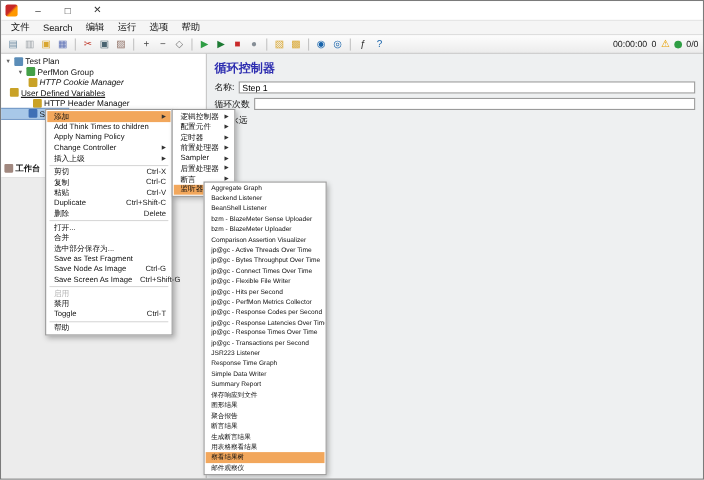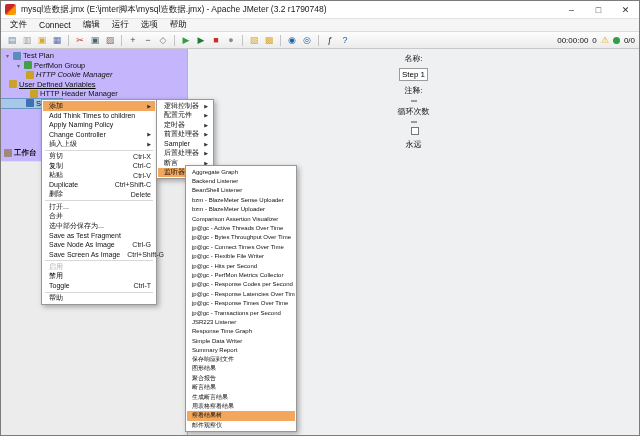--- a/index.html
+++ b/index.html
@@ -25,31 +25,31 @@
   .toolbar-icons { display:flex; align-items:center; gap:1px; }
   .tool-btn { width:14px; height:14px; display:flex; align-items:center; justify-content:center;
     font-size:9px; line-height:1; border-radius:2px; }
   .tool-sep { width:1px; height:11px; background:#c4c4c4; margin:0 3px; }
   .toolbar-right { margin-left:auto; display:flex; align-items:center; gap:4px; font-size:8px; color:#111;text-align:right; }
   .warn-glyph { color:var(--warning); font-size:9px; }
   .led { width:7px; height:7px; border-radius:50%; background:var(--led-green); }
   
   .main { position:absolute; top:48px; left:0; right:0; bottom:0; display:flex; }
   .tree-panel { width:187px; background:#ececec; border-right:1px solid #b5b5b5; }
-  .tree-content { background:#c4b5fd; padding:2px 0 3px 0; border-bottom:1px solid #e0e0e0; }
+  .tree-content { background:#ffffff; padding:2px 0 3px 0; border-bottom:1px solid #e0e0e0; }
   .tree-row { display:flex; align-items:center; height:9.5px; font-size:7.5px; gap:2px; width:max-content; padding-right:4px; }
   .tree-row.selected { background:var(--tree-selection); outline:1px solid #6b93c4; }
   .tree-handle { font-size:6px; color:#666; width:7px; text-align:center; }
   .tree-icon { width:8px; height:8px; border-radius:1px; flex:none; }
   .tree-label { white-space:nowrap; color:#111; }
   .tree-spacer { height:40px; }
   
   .right-panel { flex:1; background:#eef0f1; padding:4px 7px; overflow:hidden; }
   .panel-title { font-size:11px; font-weight:bold; color:var(--panel-title); margin:1px 0 5px 0; }
-  .field-row { display:flex; align-items:center; gap:4px; margin-bottom:4px;flex-direction:column; }
+  .field-row { display:flex; align-items:center; gap:4px; margin-bottom:4px; }
   .field-label { font-size:8px; color:#111; white-space:nowrap; }
   .text-input { flex:1; height:11px; background:#fff; border:1px solid #9b9b9b; font-size:8px; padding:0 2px; line-height:11px; white-space:nowrap; overflow:hidden; }
   .checkbox { width:8px; height:8px; background:#fff; border:1px solid #777; margin-left:2px; flex:none; }
   
   .menu { position:absolute; background:#ffffff; border:1px solid #989898; box-shadow:2px 2px 5px rgba(0,0,0,.3); padding:1px; }
   #context-menu { left:40px; top:98px; width:116px; z-index:10; }
   #add-submenu { left:155px; top:98px; width:58px; z-index:11; }
   #listener-submenu { left:184px; top:164px; width:112px; z-index:12; }
   .menu-row { display:flex; align-items:center; height:9.5px; padding:0 4px 0 6px; font-size:7px; color:#111; }
   .menu-row .m-label { white-space:nowrap; }
@@ -58,31 +58,30 @@
   .menu-row.hl { background:var(--menu-highlight); }
   .menu-row.disabled { color:#b0b0b0; }
   .menu-sep { height:1px; background:#d8d8d8; margin:1px 2px; }
   #listener-submenu .menu-row { height:9.4px; font-size:6px; padding:0 3px 0 5px; overflow:hidden; }
 </style>
 </head>
 <body>
 
 <div class="titlebar">
   <div class="title-icon"></div>
-  <div class="title-text">mysql造数据.jmx (E:\jmter脚本\mysql造数据.jmx) - Apache JMeter (3.2 r1790748)</div>
   <div class="win-btns">
     <div class="win-btn">–</div>
     <div class="win-btn">□</div>
     <div class="win-btn">✕</div>
   </div>
 </div>
 
 <div class="menubar" id="menubar">
     <div class="menu-item">文件</div>
-    <div class="menu-item">Connect</div>
+    <div class="menu-item">Search</div>
     <div class="menu-item">编辑</div>
     <div class="menu-item">运行</div>
     <div class="menu-item">选项</div>
     <div class="menu-item">帮助</div>
   </div>
 
 <div class="toolbar">
   <div class="toolbar-icons" id="toolbar-icons">
       <div class="tool-btn" style="color: rgb(109, 140, 163);">▤</div>
       <div class="tool-btn" style="color: rgb(154, 160, 166);">▥</div>
@@ -150,29 +149,26 @@
           <span class="tree-label">Step 1</span>
         </div>
         <div class="tree-spacer"></div>
         <div class="tree-row" style="padding-left: 3px; font-weight: bold;">
           <span class="tree-icon" style="background: rgb(161, 136, 127);"></span>
           <span class="tree-label">工作台</span>
         </div>
       </div>
   </div>
   <div class="right-panel">
+    <div class="panel-title">循环控制器</div>
     <div class="field-row">
       <span class="field-label">名称:</span>
       <span class="text-input">Step 1</span>
     </div>
     <div class="field-row">
-      <span class="field-label">注释:</span>
-      <span class="text-input"></span>
-    </div>
-    <div class="field-row">
       <span class="field-label">循环次数</span>
       <span class="text-input"></span>
     </div>
     <div class="field-row">
       <span class="checkbox"></span>
       <span class="field-label">永远</span>
     </div>
   </div>
 </div>
 

